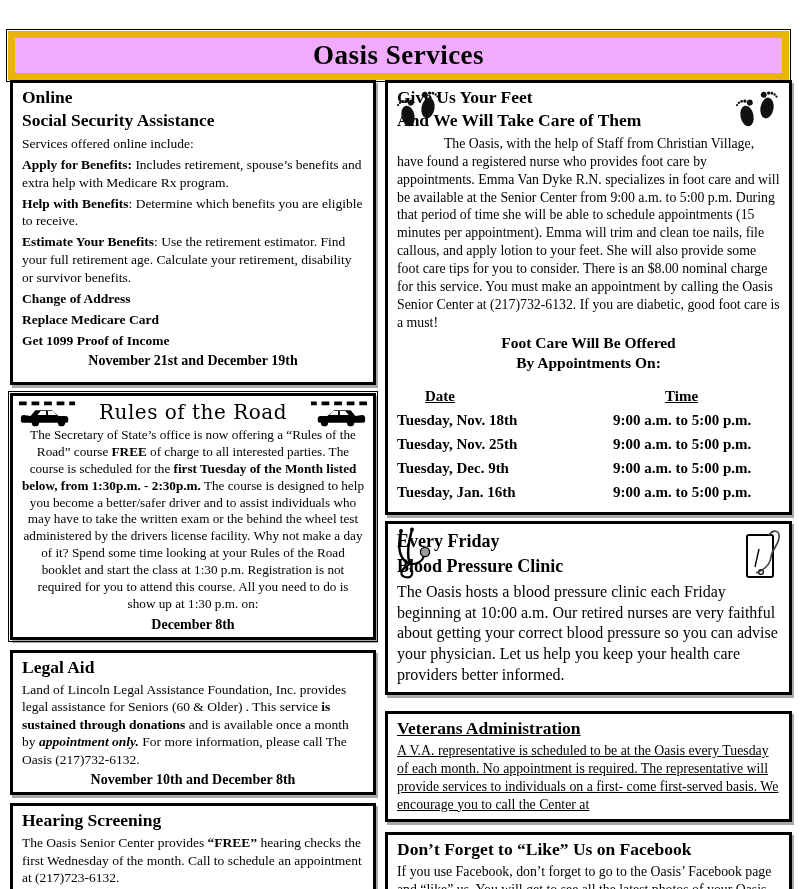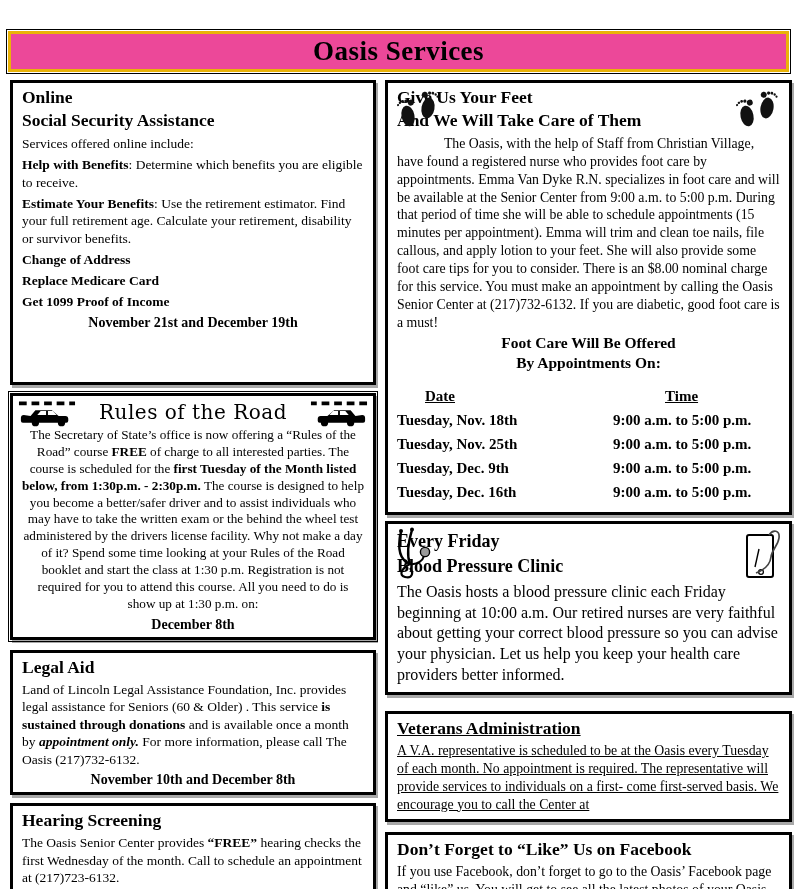--- a/index.html
+++ b/index.html
@@ -1,20 +1,20 @@
 <!DOCTYPE html>
 <html><head>
 <meta charset="utf-8">
 <style>
   html,body{margin:0;padding:0;background:#fff;}
   .page{width:800px;height:889px;position:relative;background:#fff;color:#000;
         font-family:"Liberation Serif","DejaVu Serif",serif;overflow:hidden;}
   .title-box{position:absolute;left:8px;right:11px;top:31px;height:35px;
-        border:3px solid #eab308;outline:1px solid #000;outline-offset:1px;
-        display:flex;align-items:center;justify-content:center;background:#ec4899;}
+        border:7px solid #eab308;outline:1px solid #000;outline-offset:1px;
+        display:flex;align-items:center;justify-content:center;background:#f0abfc;}
   .title-box h1{margin:0;font-size:27px;font-weight:bold;letter-spacing:.5px;}
   .columns{position:absolute;top:80px;left:10px;right:8px;display:flex;gap:9px;align-items:flex-start;}
   .col{display:flex;flex-direction:column;}
   .col.left{width:366px;}
   .col.right{width:407px;}
   .box{border:3px solid #000;background:#fff;box-shadow:2px 3px 0 #a8a8a8;
        padding:3px 9px 4px;box-sizing:border-box;position:relative;}
   .dbl{outline:1px solid #000;outline-offset:1px;}
   .h2{font-size:17.5px;font-weight:bold;text-align:left;margin:1px 0;line-height:1.25;}
   .h3{font-size:15.5px;font-weight:bold;text-align:center;margin:2px 0;}
@@ -69,20 +69,21 @@
   </div>
 
   <div class="columns">
 
     <div class="col left">
 
       <section class="box" id="ss">
         <div class="h2">Online</div>
         <div class="h2">Social Security Assistance</div>
         <p>Services offered online include:</p>
+        <p><span class="b">Apply for Benefits:</span><span> Includes retirement, spouse’s  benefits and extra help with Medicare Rx program.</span></p>
         <p><span class="b">Help with Benefits</span><span>:  Determine which benefits you are eligible to receive.</span></p>
         <p><span class="b">Estimate Your Benefits</span><span>:  Use the retirement estimator. Find your full retirement age.  Calculate your retirement, disability or survivor benefits.</span></p>
         <p><span class="b">Change of Address</span><span></span></p>
         <p><span class="b">Replace Medicare Card</span><span></span></p>
         <p><span class="b">Get 1099 Proof of  Income</span><span></span></p>
         <div class="dates">November 21st and December 19th</div>
       </section>
 
       <section class="box dbl" id="rules">
         <svg class="car lft" viewBox="0 0 60 28">
@@ -174,21 +175,21 @@
           </div>
           <div class="sched-row">
             <span class="c1">Tuesday, Nov. 25th</span>
             <span class="c2">9:00 a.m. to 5:00 p.m.</span>
           </div>
           <div class="sched-row">
             <span class="c1">Tuesday, Dec. 9th</span>
             <span class="c2">9:00 a.m. to 5:00 p.m.</span>
           </div>
           <div class="sched-row">
-            <span class="c1">Tuesday, Dec. 16th</span>
+            <span class="c1">Tuesday, Jan. 16th</span>
             <span class="c2">9:00 a.m. to 5:00 p.m.</span>
           </div>
         </div>
       </section>
 
       <section class="box" id="bp">
         <svg class="steth" viewBox="0 0 46 54">
           <path d="M9,5 C5,22 8,33 18,37" fill="none" stroke="#000" stroke-width="2.4"></path>
           <path d="M20,3 C16,16 15,29 18,37" fill="none" stroke="#000" stroke-width="2.4"></path>
           <path d="M18,37 C10,41 6,48 13,50 C20,52 22,46 18,41" fill="none" stroke="#000" stroke-width="2.2"></path>

